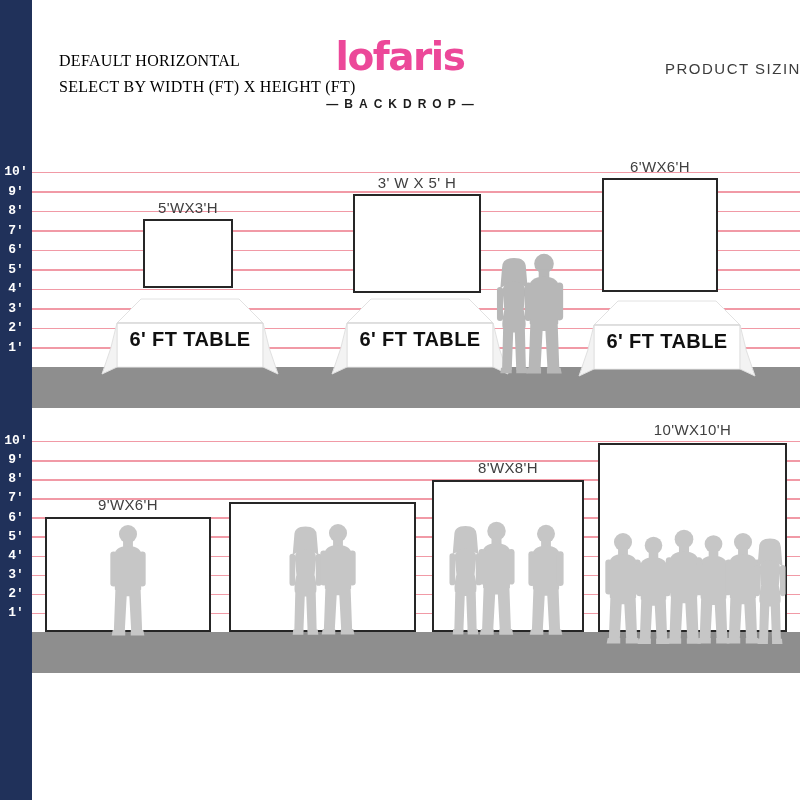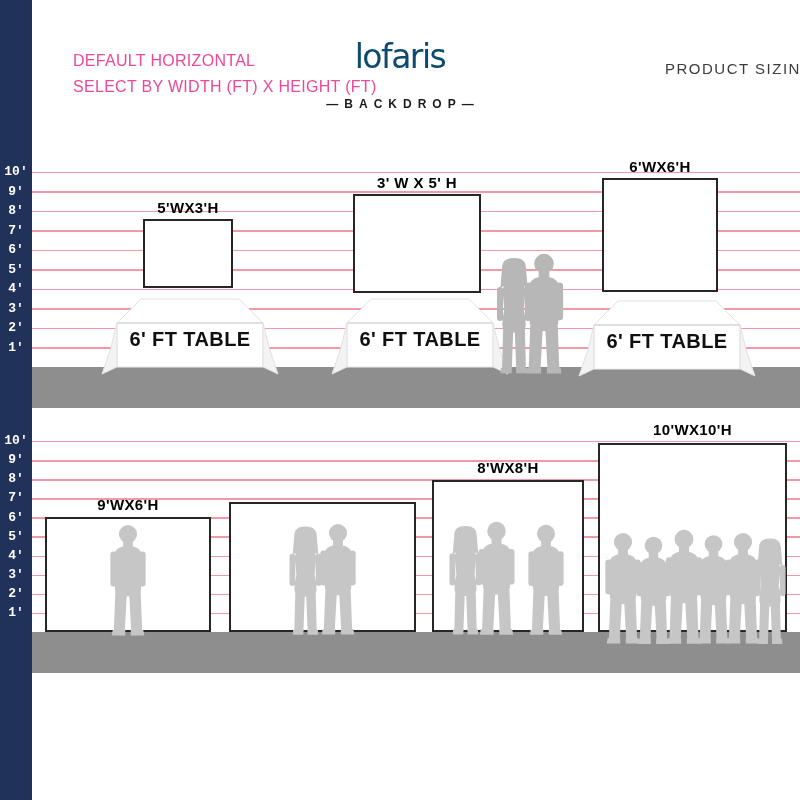--- a/index.html
+++ b/index.html
@@ -10,45 +10,45 @@
     --silhouette-dark:#b7b7b7;
     --backdrop-border:#262626;
   }
   html,body{margin:0;padding:0;background:#fff;}
   .canvas{
     position:relative;width:800px;height:800px;background:#fff;overflow:hidden;
     font-family:"Liberation Sans",sans-serif;color:#111;
   }
   .navy-bar{position:absolute;left:0;top:0;width:32px;height:800px;background:var(--navy);}
   
-  .hdr-left{position:absolute;left:73px;top:48px;font-family:Liberation Sans, sans-serif;
-    font-size:16px;line-height:26px;letter-spacing:.3px;color:#ec4899;white-space:nowrap;}
+  .hdr-left{position:absolute;left:59px;top:48px;font-family:Liberation Serif, serif;
+    font-size:16px;line-height:26px;letter-spacing:.3px;color:#000000;white-space:nowrap;}
   .logo{position:absolute;left:300px;top:34px;width:200px;text-align:center;}
-  .logo-word{font-family:"DejaVu Sans",sans-serif;font-weight:400;font-size:33px;line-height:46px;
-    letter-spacing:-1.5px;color:#0c4a6e;}
+  .logo-word{font-family:"DejaVu Sans",sans-serif;font-weight:700;font-size:39px;line-height:46px;
+    letter-spacing:-1.5px;color:#ec4899;}
   .logo-sub{font-family:"Liberation Sans",sans-serif;font-size:12px;letter-spacing:6px;
     font-weight:600;color:#1c1c1c;margin-top:17px;text-indent:6px;}
   .hdr-right{position:absolute;left:665px;top:60px;font-size:15px;letter-spacing:1.5px;
     font-weight:400;color:#3c3c3c;white-space:nowrap;}
   
   .lines{position:absolute;left:32px;right:0;
     background:repeating-linear-gradient(to bottom,var(--ruler-line) 0 1.4px,transparent 1.4px 19.5px);}
   .lines-top{top:172px;height:190px;}
   .lines-bottom{top:441px;height:186px;
     background:repeating-linear-gradient(to bottom,var(--ruler-line) 0 1.4px,transparent 1.4px 19.1px);}
   .ft{position:absolute;left:2px;width:28px;text-align:center;
     font-family:Liberation Mono, monospace;font-weight:bold;font-size:13px;line-height:15px;color:#fff;}
   
   .ground{position:absolute;left:32px;width:768px;background:var(--ground);}
   .ground-top{top:367px;height:41px;}
   .ground-bottom{top:632px;height:41px;}
   
   .bd{position:absolute;background:#fff;border:2px solid var(--backdrop-border);box-sizing:border-box;}
-  .bd-label{position:absolute;text-align:center;font-size:15px;font-weight:700;letter-spacing:.4px;
-    color:#000000;white-space:nowrap;}
+  .bd-label{position:absolute;text-align:center;font-size:15px;font-weight:400;letter-spacing:.4px;
+    color:#404040;white-space:nowrap;}
   
   .table{position:absolute;width:190px;height:82px;}
   .table svg{position:absolute;left:0;top:0;width:100%;height:100%;}
   .table-text{position:absolute;left:0;right:0;top:32px;text-align:center;
     font-size:20px;font-weight:600;letter-spacing:.4px;color:#101010;}
   
   .sil{position:absolute;fill:var(--silhouette);}
   .sil-dark{fill:var(--silhouette-dark);}
   .defs{position:absolute;width:0;height:0;overflow:hidden;}
 </style>

